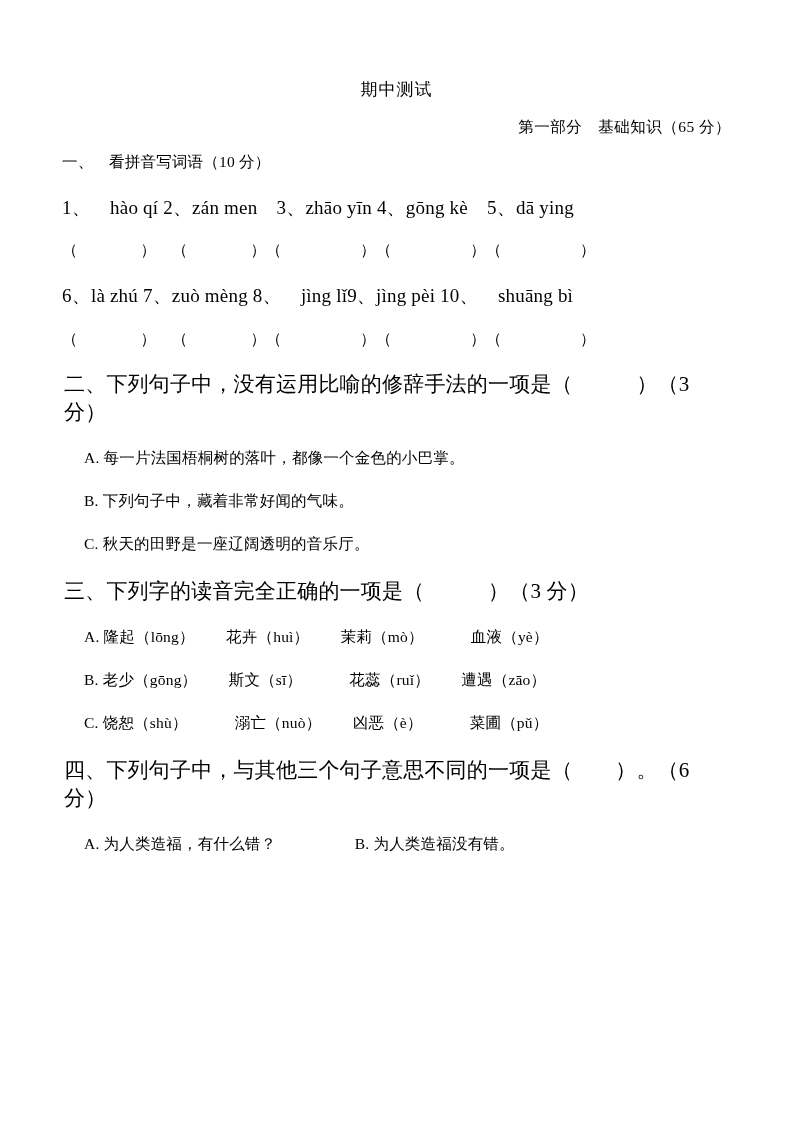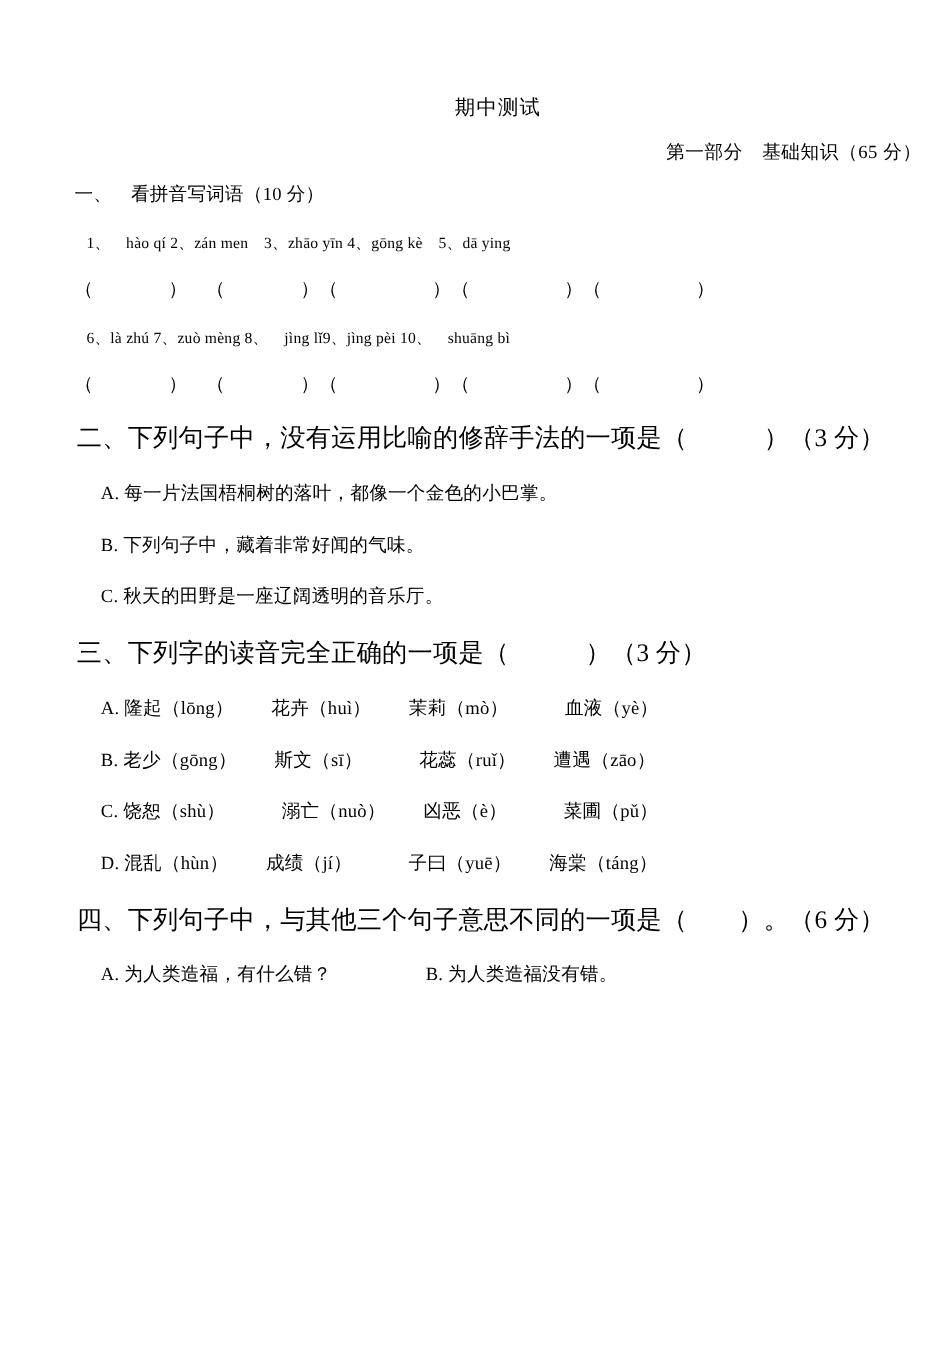--- a/index.html
+++ b/index.html
@@ -12,39 +12,39 @@
     height: 1122px;
     font-family: "Liberation Serif", "DejaVu Serif", serif;
     color: #000000;
     position: relative;
     overflow: hidden;
   }
   .page {
     box-sizing: border-box;
     width: 793px;
     height: 1122px;
-    padding: 78px 25px 40px 62px;
+    padding: 78px 62px 40px 62px;
   }
   .title {
     text-align: center;
     font-size: 17px;
     letter-spacing: 1px;
     margin: 0 0 16px 0;
     font-weight: normal;
   }
   .subtitle {
     text-align: right;
     font-size: 15.5px;
     margin: 0 0 14px 0;
     letter-spacing: 0.5px;
   }
   .line {
-    font-size: 13px;
+    font-size: 19px;
     line-height: 1.55;
-    margin: 0 0 18px 10px;
+    margin: 0 0 18px 0;
     white-space: pre-wrap;
     letter-spacing: 0.2px;
   }
   .brackets {
     font-size: 15.5px;
     margin: 0 0 20px 0;
     letter-spacing: 0.2px;
     white-space: pre;
   }
   .section-head {
@@ -93,19 +93,18 @@
 
   <div class="choice">A. 每一片法国梧桐树的落叶，都像一个金色的小巴掌。</div>
   <div class="choice">B. 下列句子中，藏着非常好闻的气味。</div>
   <div class="choice">C. 秋天的田野是一座辽阔透明的音乐厅。</div>
 
   <div class="q-head">三、下列字的读音完全正确的一项是（　　　）（3 分）</div>
 
   <div class="choice pinyin">A. 隆起（lōng）　　花卉（huì）　　茉莉（mò）　　　血液（yè）</div>
   <div class="choice pinyin">B. 老少（gōng）　　斯文（sī）　　　花蕊（ruǐ）　　遭遇（zāo）</div>
   <div class="choice pinyin">C. 饶恕（shù）　　　溺亡（nuò）　　凶恶（è）　　　菜圃（pǔ）</div>
-  <div class="choice pinyin">D. 混乱（hùn）　　成绩（jí）　　　子曰（yuē）　　海棠（táng）</div>
 
   <div class="q-head">四、下列句子中，与其他三个句子意思不同的一项是（　　）。（6 分）</div>
 
   <div class="choice">A. 为人类造福，有什么错？　　　　　B. 为人类造福没有错。</div>
 
 </div>
 
 </body></html>

